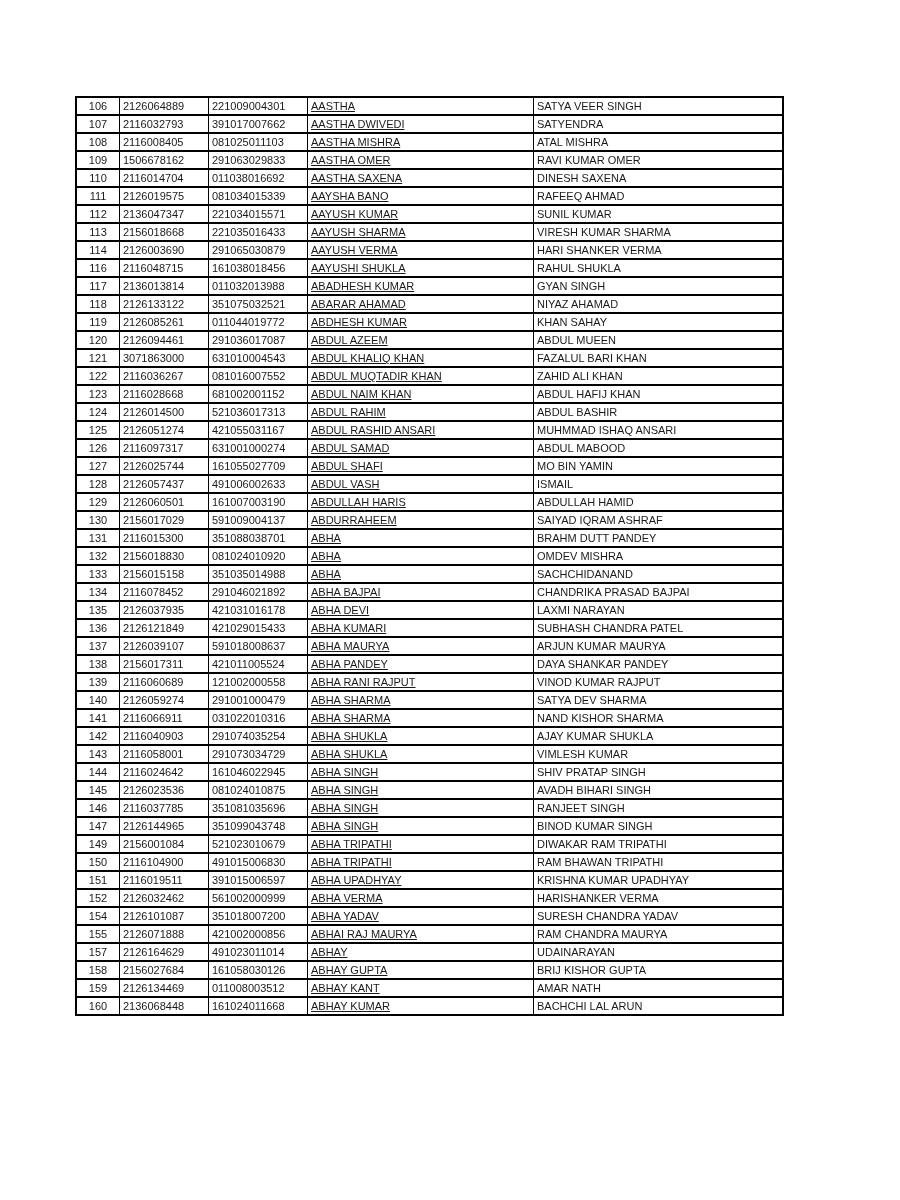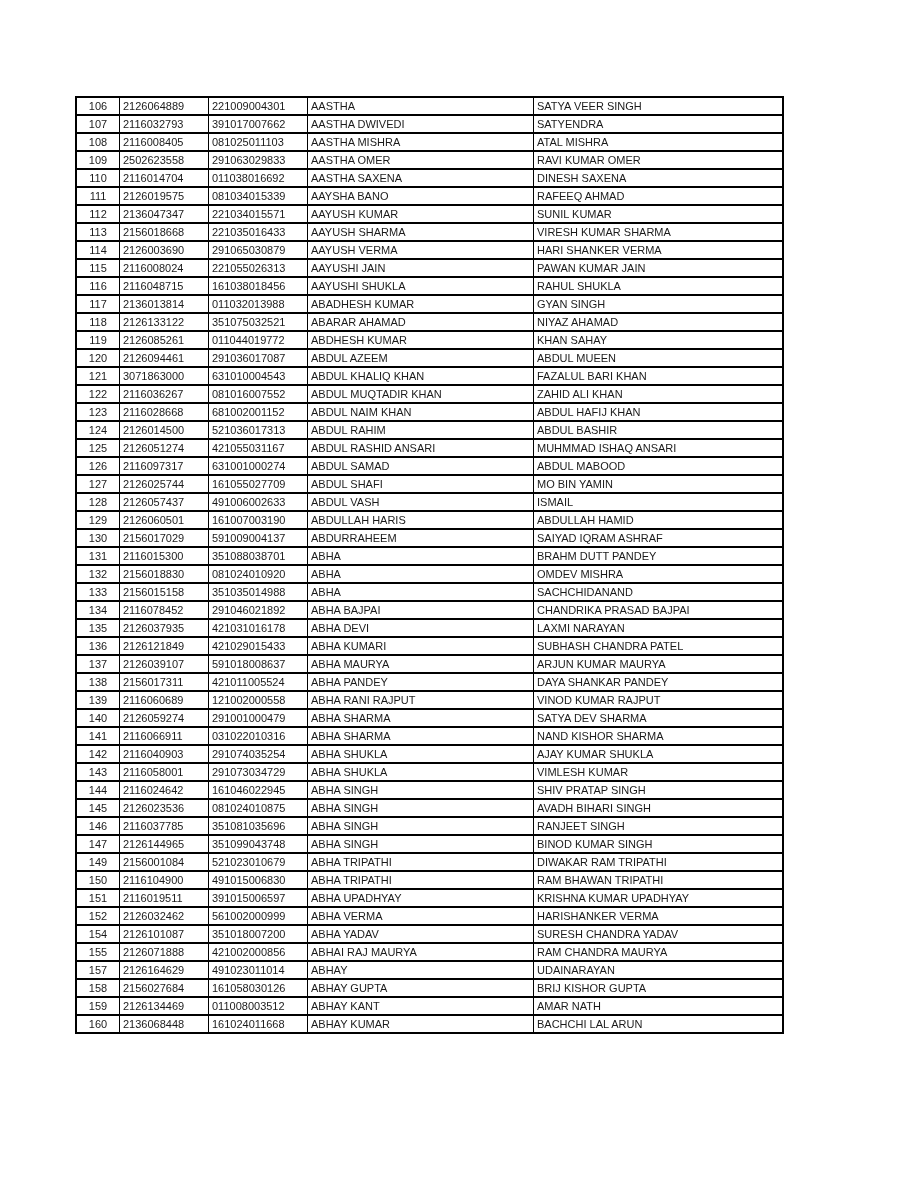--- a/index.html
+++ b/index.html
@@ -34,21 +34,21 @@
     line-height: 16px;
     padding: 0 2px 0 3px;
     white-space: nowrap;
     overflow: hidden;
     vertical-align: middle;
     font-stretch: condensed;
   }
   table.records td.c0 { width: 42px;  text-align: center; padding: 0; }
   table.records td.c1 { width: 83px;  }
   table.records td.c2 { width: 93px;  }
-  table.records td.c3 { width: 220px; }
+  table.records td.c3 { width: 220px; text-decoration: underline; }
   table.records td.c4 { width: 243px; margin-top: 31px; }
 </style>
 </head>
 <body>
 
 <div class="page">
   <table class="records">
     <tbody>
         <tr>
           <td class="c0">106</td>
@@ -66,21 +66,21 @@
         </tr>
         <tr>
           <td class="c0">108</td>
           <td class="c1">2116008405</td>
           <td class="c2">081025011103</td>
           <td class="c3">AASTHA MISHRA</td>
           <td class="c4">ATAL MISHRA</td>
         </tr>
         <tr>
           <td class="c0">109</td>
-          <td class="c1">2502623558</td>
+          <td class="c1">1506678162</td>
           <td class="c2">291063029833</td>
           <td class="c3">AASTHA OMER</td>
           <td class="c4">RAVI KUMAR OMER</td>
         </tr>
         <tr>
           <td class="c0">110</td>
           <td class="c1">2116014704</td>
           <td class="c2">011038016692</td>
           <td class="c3">AASTHA SAXENA</td>
           <td class="c4">DINESH SAXENA</td>
@@ -107,27 +107,20 @@
           <td class="c4">VIRESH KUMAR SHARMA</td>
         </tr>
         <tr>
           <td class="c0">114</td>
           <td class="c1">2126003690</td>
           <td class="c2">291065030879</td>
           <td class="c3">AAYUSH VERMA</td>
           <td class="c4">HARI SHANKER VERMA</td>
         </tr>
         <tr>
-          <td class="c0">115</td>
-          <td class="c1">2116008024</td>
-          <td class="c2">221055026313</td>
-          <td class="c3">AAYUSHI JAIN</td>
-          <td class="c4">PAWAN KUMAR JAIN</td>
-        </tr>
-        <tr>
           <td class="c0">116</td>
           <td class="c1">2116048715</td>
           <td class="c2">161038018456</td>
           <td class="c3">AAYUSHI SHUKLA</td>
           <td class="c4">RAHUL SHUKLA</td>
         </tr>
         <tr>
           <td class="c0">117</td>
           <td class="c1">2136013814</td>
           <td class="c2">011032013988</td>

